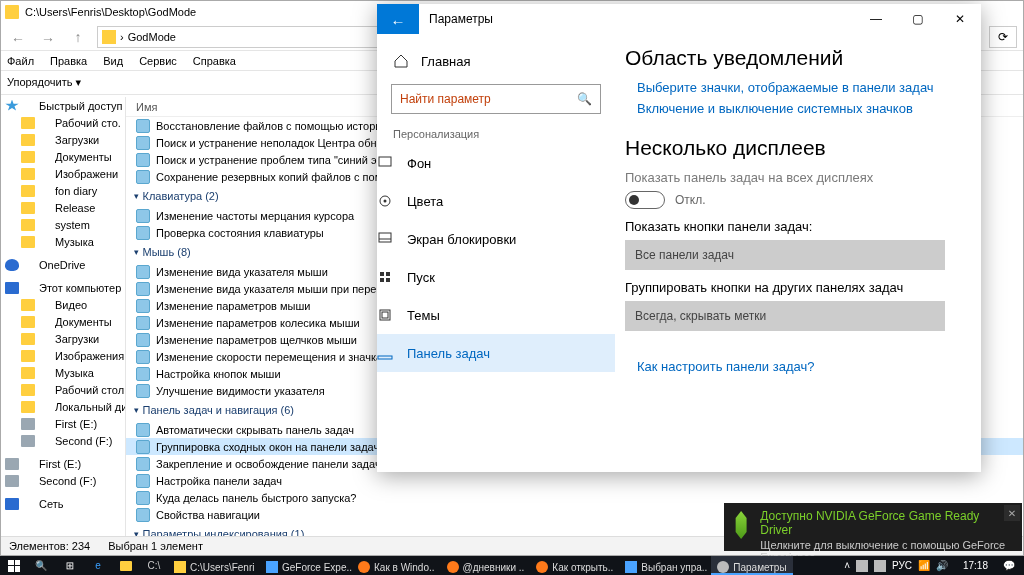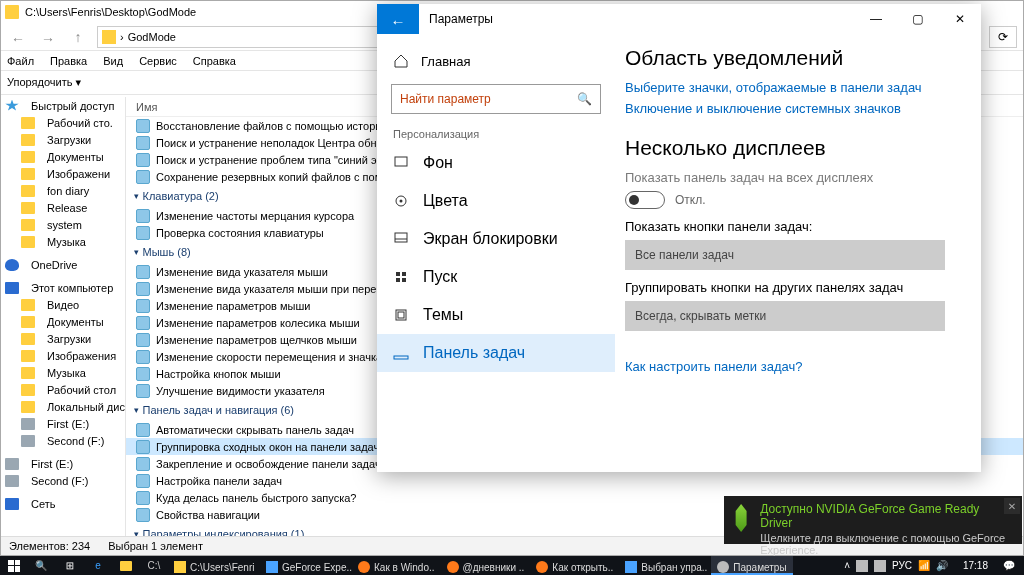--- a/index.html
+++ b/index.html
@@ -13,21 +13,21 @@
   .exp-toolbar { display: flex; align-items: center; height: 28px; padding: 0 6px; gap: 8px; border-bottom: 1px solid #e5e5e5; }
   .nav-arrow { width: 22px; height: 22px; display: flex; align-items: center; justify-content: center; color: #888; font-size: 14px; }
   .addr { flex: 1; height: 22px; border: 1px solid #ccc; background: #fff; display: flex; align-items: center; padding: 0 4px; gap: 4px; font-size: 11px; }
   .addr .fico { width: 14px; height: 14px; background: #ffcf3f; }
   .search-right { width: 28px; height: 22px; border: 1px solid #ccc; display: flex; align-items: center; justify-content: center; }
   .exp-menu { display: flex; align-items: center; height: 20px; padding: 0 6px; gap: 16px; font-size: 11px; border-bottom: 1px solid #e5e5e5; }
   .exp-cmdbar { display: flex; align-items: center; height: 24px; padding: 0 6px; gap: 6px; font-size: 11px; border-bottom: 1px solid #e5e5e5; }
   .exp-cmdbar .org { color: #000; }
   .exp-body { position: absolute; top: 96px; left: 0; right: 0; bottom: 19px; display: flex; }
   .exp-nav { width: 125px; background: #fff; overflow: hidden; font-size: 11px; border-right: 1px solid #e5e5e5; }
-  .exp-nav .nitem { display: flex; align-items: center; height: 17px; padding-left: 6px; gap: 12px; white-space: nowrap; }
+  .exp-nav .nitem { display: flex; align-items: center; height: 17px; padding-left: 6px; gap: 20px; white-space: nowrap; }
   .exp-nav .nitem.l1 { padding-left: 4px; font-weight: 400; }
   .exp-nav .nitem.l2 { padding-left: 20px; }
   .nico { width: 14px; height: 12px; flex: none; display: inline-block; border-radius: 1px; }
   .star   { background: #3a9bdc; clip-path: polygon(50% 0,61% 35%,98% 35%,68% 57%,79% 91%,50% 70%,21% 91%,32% 57%,2% 35%,39% 35%); }
   .cloud  { background: #2a6bd0; border-radius: 50% 50% 40% 40%; }
   .pc     { background: #2a6bd0; }
   .folder { background: #ffcf3f; }
   .disk   { background: #9aa7b2; }
   .net    { background: #2a6bd0; }
   .exp-list { flex: 1; overflow: hidden; font-size: 11px; }
@@ -44,38 +44,38 @@
   .s-title { height: 30px; display: flex; align-items: center; background: #fff; }
   .s-back { width: 42px; height: 30px; background: #0078d7; color: #fff; display: flex; align-items: center; justify-content: center; font-size: 15px; }
   .s-title-txt { margin-left: 10px; font-size: 12px; }
   .s-controls { margin-left: auto; display: flex; }
   .s-btn { width: 42px; height: 30px; display: flex; align-items: center; justify-content: center; font-size: 12px; }
   .s-body { flex: 1; display: flex; overflow: hidden; }
   .s-side { width: 238px; padding: 10px 0 0 0; }
   .s-home { display: flex; align-items: center; height: 34px; padding-left: 16px; gap: 12px; font-size: 13px; }
   .s-search { margin: 6px 14px 10px 14px; border: 1px solid #999; height: 30px; display: flex; align-items: center; padding: 0 8px; font-size: 12px; color: #c2410c; }
   .s-cat { padding: 4px 16px; font-size: 11px; color: #666; }
-  .s-item { display: flex; align-items: center; height: 38px; padding-left: 16px; gap: 14px; font-size: 16px; }
+  .s-item { display: flex; align-items: center; height: 38px; gap: 14px; font-size: 13px; }
   .s-item.active { background: #dfeefc; color: #0067c0; }
   .s-item.active .sico svg *{ stroke:#0067c0; fill:none; }
   .sico { width: 16px; height: 16px; display: flex; align-items: center; justify-content: center; }
   .sico svg { width: 16px; height: 16px; }
   .s-main { flex: 1; padding: 12px 22px 10px 10px; overflow: hidden; }
   .s-h1 { font-size: 21px; font-weight: 400; margin-bottom: 10px; }
-  .s-link { color: #0067c0; font-size: 13px; margin: 6px 0; display: block; }
+  .s-link { color: #0067c0; font-size: 13px; margin: 6px 12px; display: block; }
   .s-sec-lbl { font-size: 13px; margin: 10px 0 6px 0; color: #000; }
   .s-sec-lbl.dim { color: #7a7a7a; }
   .toggle { display: flex; align-items: center; gap: 10px; }
   .toggle-track { width: 40px; height: 18px; border: 1px solid #666; border-radius: 9px; position: relative; }
   .toggle-thumb { width: 10px; height: 10px; background: #333; border-radius: 50%; position: absolute; top: 3px; left: 3px; }
   .toggle .lbl { font-size: 12px; color: #666; }
   .dd { width: 320px; height: 30px; background: #ccc; display: flex; align-items: center; padding: 0 10px; font-size: 12px; color: #444; margin-top: 4px; }
 
   
-  .nv-toast { position: absolute; right: 2px; bottom: 31px; width: 298px; height: 48px; background: #1d1d1d; color: #c9c9c9; font-size: 11px; padding: 6px 8px; display: flex; gap: 10px; align-items: flex-start; }
+  .nv-toast { position: absolute; right: 2px; bottom: 24px; width: 298px; height: 48px; background: #1d1d1d; color: #c9c9c9; font-size: 11px; padding: 6px 8px; display: flex; gap: 10px; align-items: flex-start; }
   .nv-ico { width: 22px; height: 28px; background: linear-gradient(#8ad43a,#4d9a18); clip-path: polygon(50% 0,80% 25%,80% 75%,50% 100%,20% 75%,20% 25%); margin-top: 2px; }
   .nv-title { color: #7bcf2a; font-size: 12px; margin-bottom: 2px; }
   .nv-close { position: absolute; right: 2px; top: 2px; width: 16px; height: 16px; background: #2c2c2c; color: #aaa; display: flex; align-items: center; justify-content: center; font-size: 10px; }
 
   
   .taskbar { position: absolute; left: 0; right: 0; bottom: 0; height: 19px; background: #101318; display: flex; align-items: center; color: #fff; font-size: 10px; }
   .tb-btn { width: 28px; height: 19px; display: flex; align-items: center; justify-content: center; }
   .tb-btn.win { background: #101318; }
   .tb-win { width: 12px; height: 12px; display: grid; grid-template: 1fr 1fr / 1fr 1fr; gap: 1px; }
   .tb-win span { background: #fff; }

